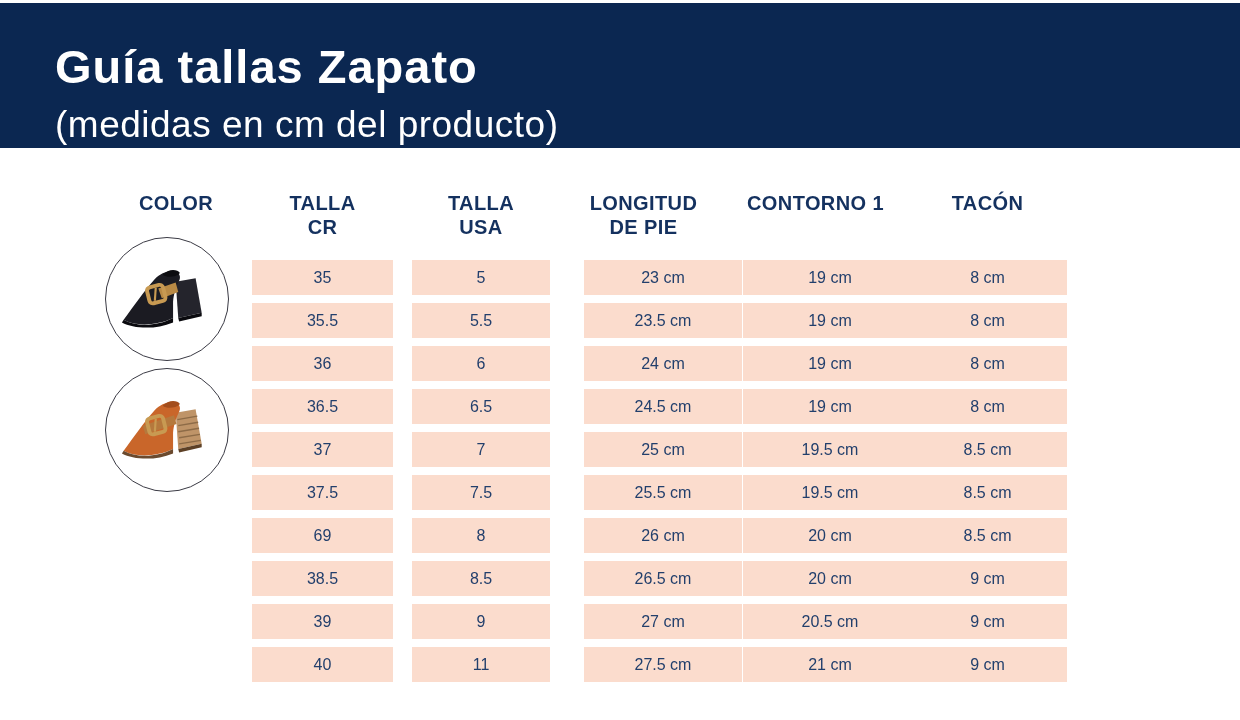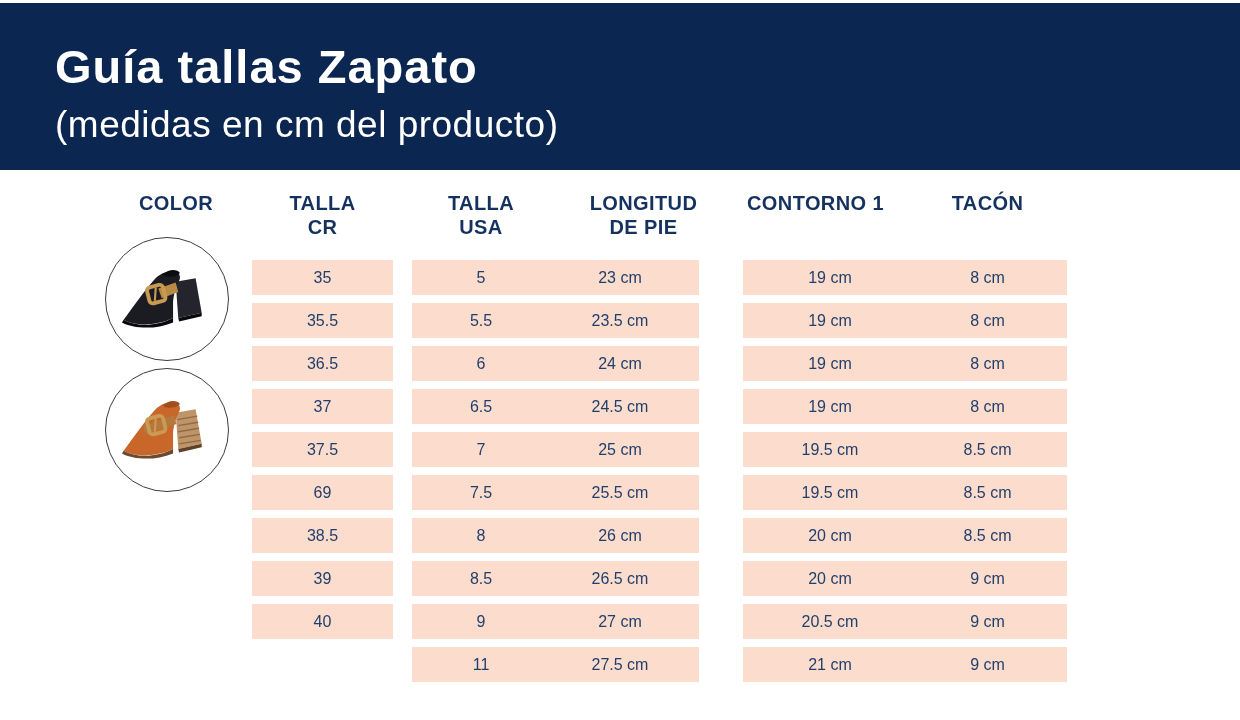--- a/index.html
+++ b/index.html
@@ -1,21 +1,21 @@
 <!DOCTYPE html>
 <html><head>
 <meta charset="utf-8">
 <style>
   html,body { margin:0; padding:0; background:#ffffff; }
   .page {
     position:relative; width:1240px; height:720px; overflow:hidden;
     background:#ffffff; font-family:"Liberation Sans", sans-serif;
   }
   .banner {
-    position:absolute; left:0; top:3px; width:1240px; height:167px;
+    position:absolute; left:0; top:3px; width:1240px; height:145px;
     background:#0b2751;
   }
   .title {
     position:absolute; left:55px; top:36px; font-size:47px; font-weight:bold;
     color:#ffffff; letter-spacing:1px;
   }
   .subtitle {
     position:absolute; left:55px; top:101px; font-size:37px; font-weight:400;
     color:#ffffff; letter-spacing:0.5px;
   }
@@ -27,21 +27,21 @@
   #h0 { left:106px; width:140px; }
   #h1 { left:252px; width:141px; }
   #h2 { left:412px; width:138px; }
   #h3 { left:570px; width:147px; }
   #h4 { left:743px; width:145px; }
   #h5 { left:908px; width:159px; }
 
   .data-col { position:absolute; top:260px; }
   .col-0 { left:252px; width:141px; }
   .col-1 { left:412px; width:138px; }
-  .col-2 { left:541px; width:158px; }
+  .col-2 { left:584px; width:158px; }
   .col-3 { left:743px; width:174px; }
   .col-4 { left:908px; width:159px; }
 
   .cell {
     height:35px; margin-bottom:8px; background:#fbdccd;
     display:flex; align-items:center; justify-content:center;
     font-size:16px; color:#223f6c; line-height:1;
   }
 
   .shoe-circle {
@@ -114,20 +114,21 @@
       <path d="M32,55 L68,43 L71,53 L35,65 Z" fill="#b5793d"></path>
 
       <rect x="38" y="45" width="19" height="19" rx="4" fill="none" stroke-width="4.5" transform="rotate(-14 47 54)" stroke="#c89a52"></rect>
       <line x1="47" y1="47" x2="46" y2="62" stroke-width="2.5" stroke="#c89a52"></line>
     </svg>
   </div>
 
   <div class="data-col col-0">
       <div class="cell">35</div>
       <div class="cell">35.5</div>
+      <div class="cell">36</div>
       <div class="cell">36.5</div>
       <div class="cell">37</div>
       <div class="cell">37.5</div>
       <div class="cell">69</div>
       <div class="cell">38.5</div>
       <div class="cell">39</div>
       <div class="cell">40</div>
     </div>
   <div class="data-col col-1">
       <div class="cell">5</div>

